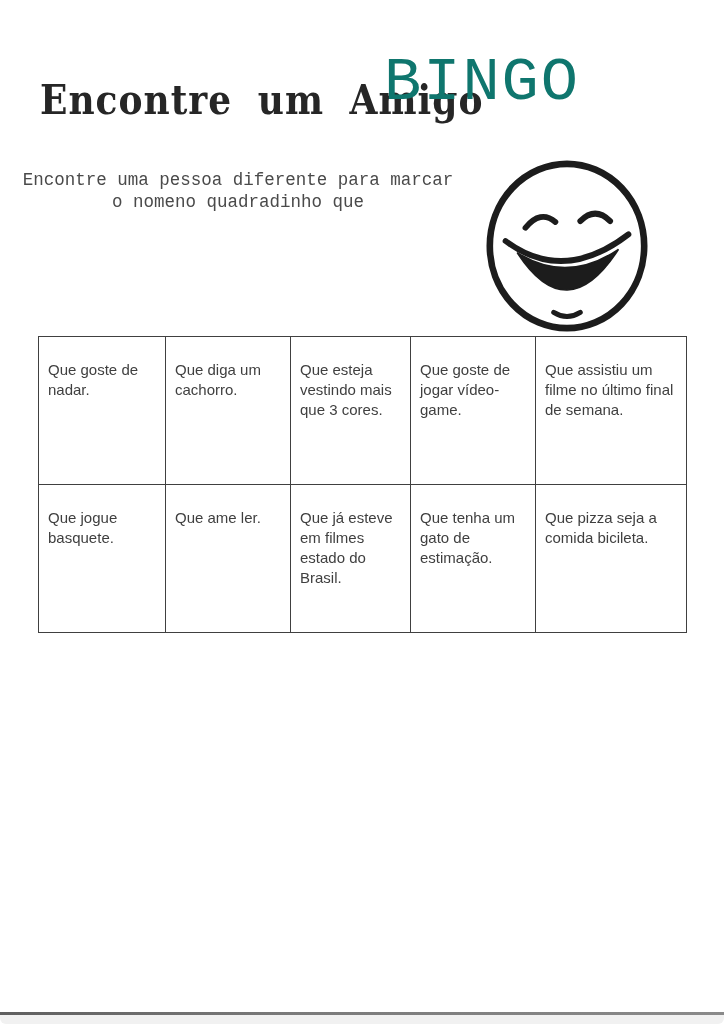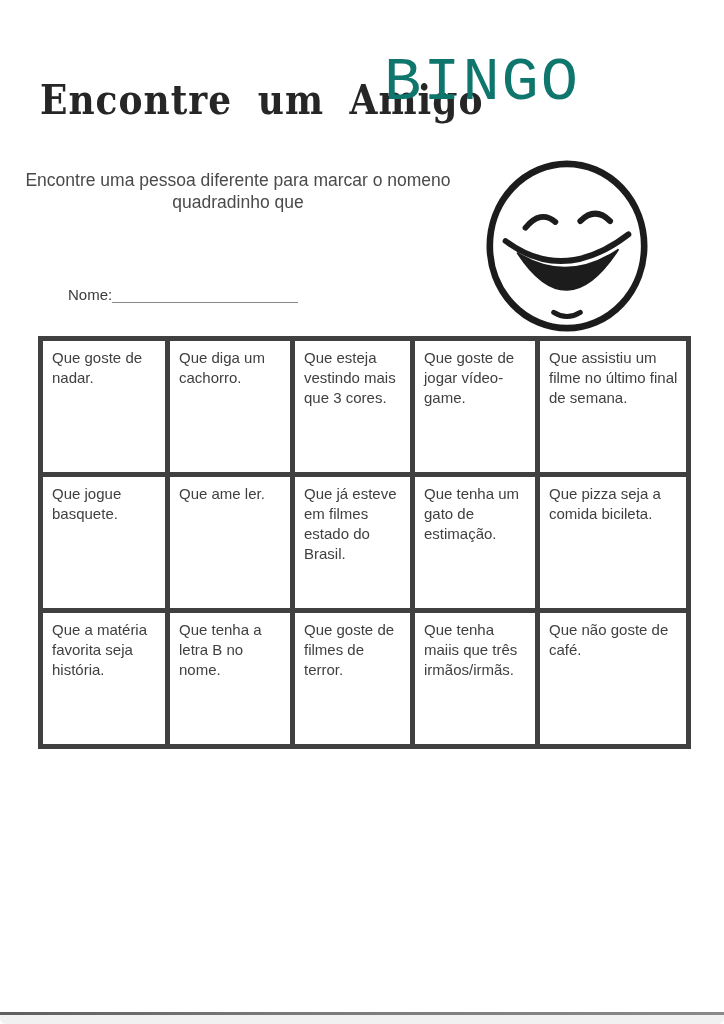--- a/index.html
+++ b/index.html
@@ -38,21 +38,21 @@
     color: #0f766e;
     line-height: 1;
     white-space: nowrap;
   }
   .instructions {
     position: absolute;
     left: 14px;
     top: 169px;
     width: 448px;
     text-align: center;
-    font-family: Liberation Sans, sans-serif;
+    font-family: Liberation Mono, monospace;
     font-size: 17.5px;
     line-height: 22px;
     color: #4a4a4a;
   }
   .smiley {
     position: absolute;
     left: 484px;
     top: 158px;
     width: 166px;
     height: 176px;
@@ -74,23 +74,23 @@
   }
   table.bingo-grid {
     position: absolute;
     left: 38px;
     top: 336px;
     width: 648px;
     border-collapse: collapse;
     table-layout: fixed;
   }
   table.bingo-grid td {
-    border: 5px solid #404040;
+    border: 1px solid #404040;
     vertical-align: top;
-    padding: 7px 8px 0 9px;
+    padding: 23px 8px 0 9px;
     height: 124px;
     font-size: 15px;
     line-height: 20px;
     color: #3f3f3f;
     overflow: hidden;
   }
   .scan-edge-line {
     position: absolute;
     left: 0;
     top: 1012px;
@@ -121,23 +121,20 @@
 
   <svg class="smiley" viewBox="0 0 200 212" xmlns="http://www.w3.org/2000/svg">
     <ellipse cx="100" cy="106" rx="93" ry="99" fill="#ffffff" stroke="#1c1c1c" stroke-width="8"></ellipse>
     <path d="M 50 84 Q 68 62 86 77" fill="none" stroke="#1c1c1c" stroke-width="7" stroke-linecap="round"></path>
     <path d="M 116 76 Q 134 58 152 76" fill="none" stroke="#1c1c1c" stroke-width="7" stroke-linecap="round"></path>
     <path d="M 26 100 Q 96 152 174 92" fill="none" stroke="#1c1c1c" stroke-width="7" stroke-linecap="round"></path>
     <path d="M 40 114 Q 100 206 162 110 Q 100 152 40 114 Z" fill="#1c1c1c" stroke="#1c1c1c" stroke-width="2"></path>
     <path d="M 84 186 Q 100 196 116 186" fill="none" stroke="#1c1c1c" stroke-width="6" stroke-linecap="round"></path>
   </svg>
 
-  <div class="name-row">
-    <span>Nome:</span><span class="name-line"></span>
-  </div>
 
   <table class="bingo-grid">
     <colgroup>
       <col style="width:127px">
         <col style="width:125px">
         <col style="width:120px">
         <col style="width:125px">
         <col style="width:151px">
     </colgroup>
     <tbody>
@@ -148,26 +145,19 @@
         <td>Que goste de jogar vídeo-game.</td>
         <td>Que assistiu um filme no último final de semana.</td>
       </tr>
       <tr>
         <td>Que jogue basquete.</td>
         <td>Que ame ler.</td>
         <td>Que já esteve em filmes estado do Brasil.</td>
         <td>Que tenha um gato de estimação.</td>
         <td>Que pizza seja a comida bicileta.</td>
       </tr>
-      <tr>
-        <td>Que a matéria favorita seja história.</td>
-        <td>Que tenha a letra B no nome.</td>
-        <td>Que goste de filmes de terror.</td>
-        <td>Que tenha maiis que três irmãos/irmãs.</td>
-        <td>Que não goste de café.</td>
-      </tr>
     </tbody>
   </table>
 
   <div class="scan-edge-line"></div>
   <div class="scan-edge-below"></div>
 
 </div>
 
 </body></html>

